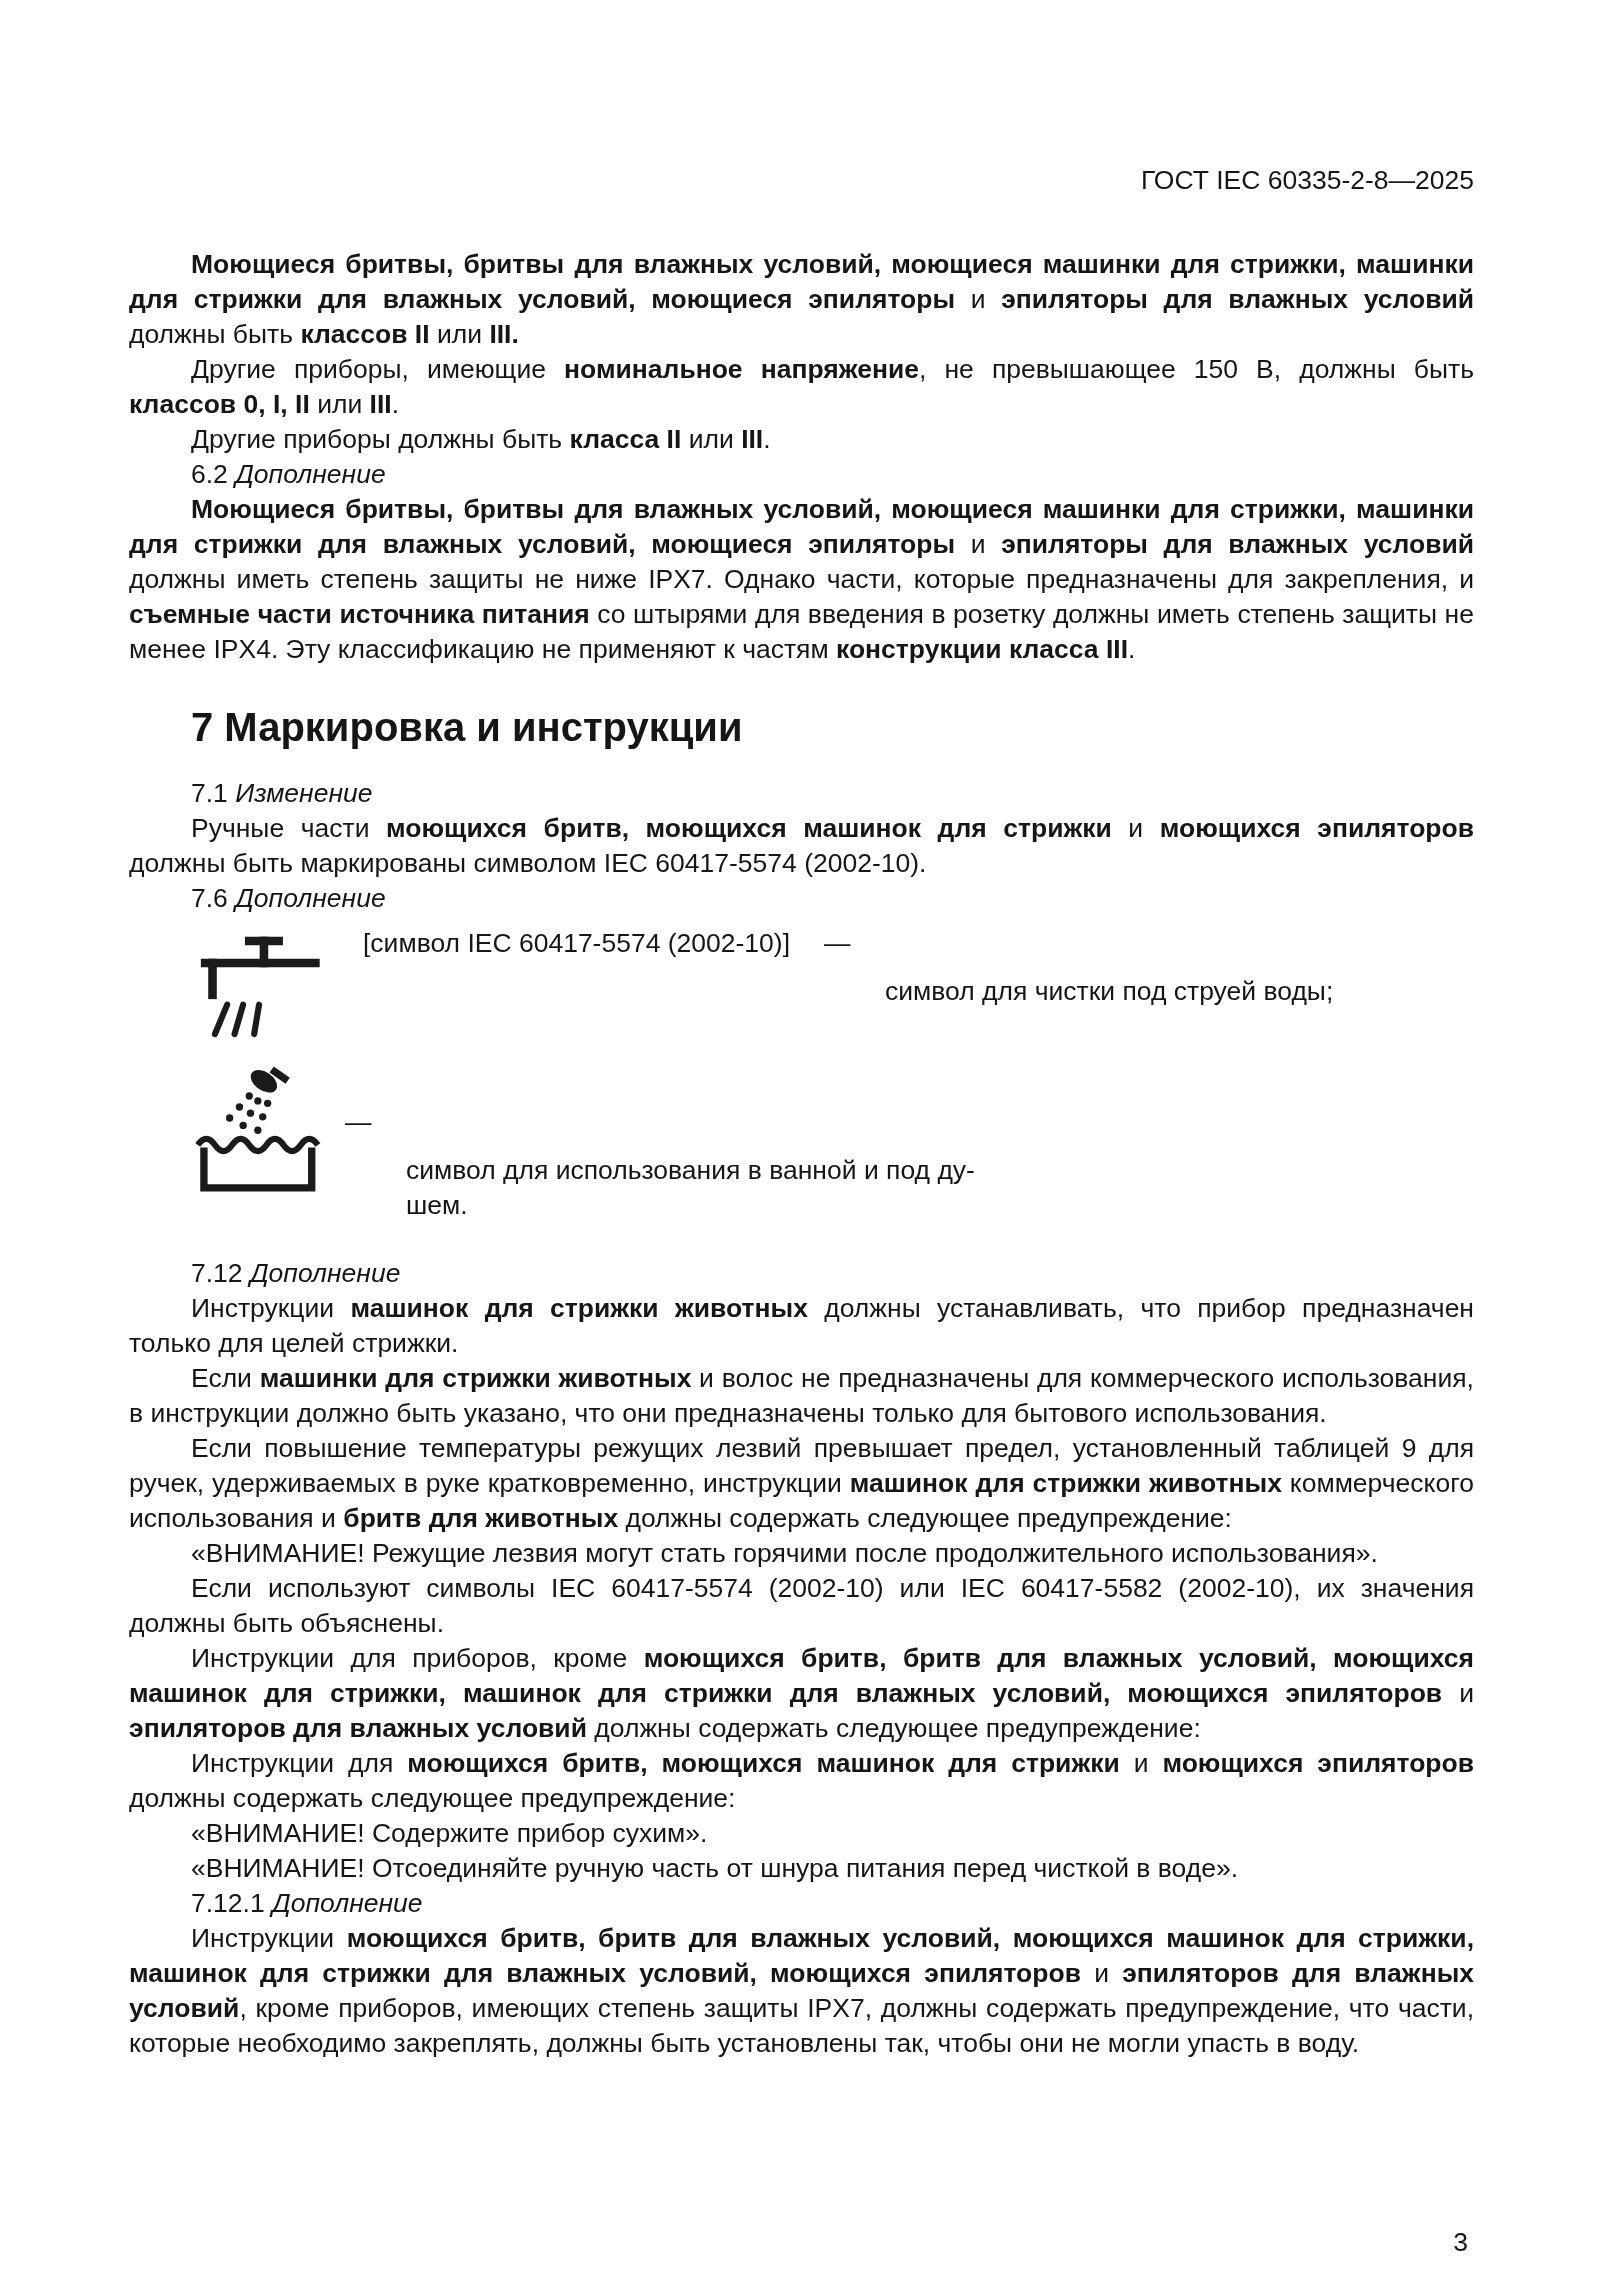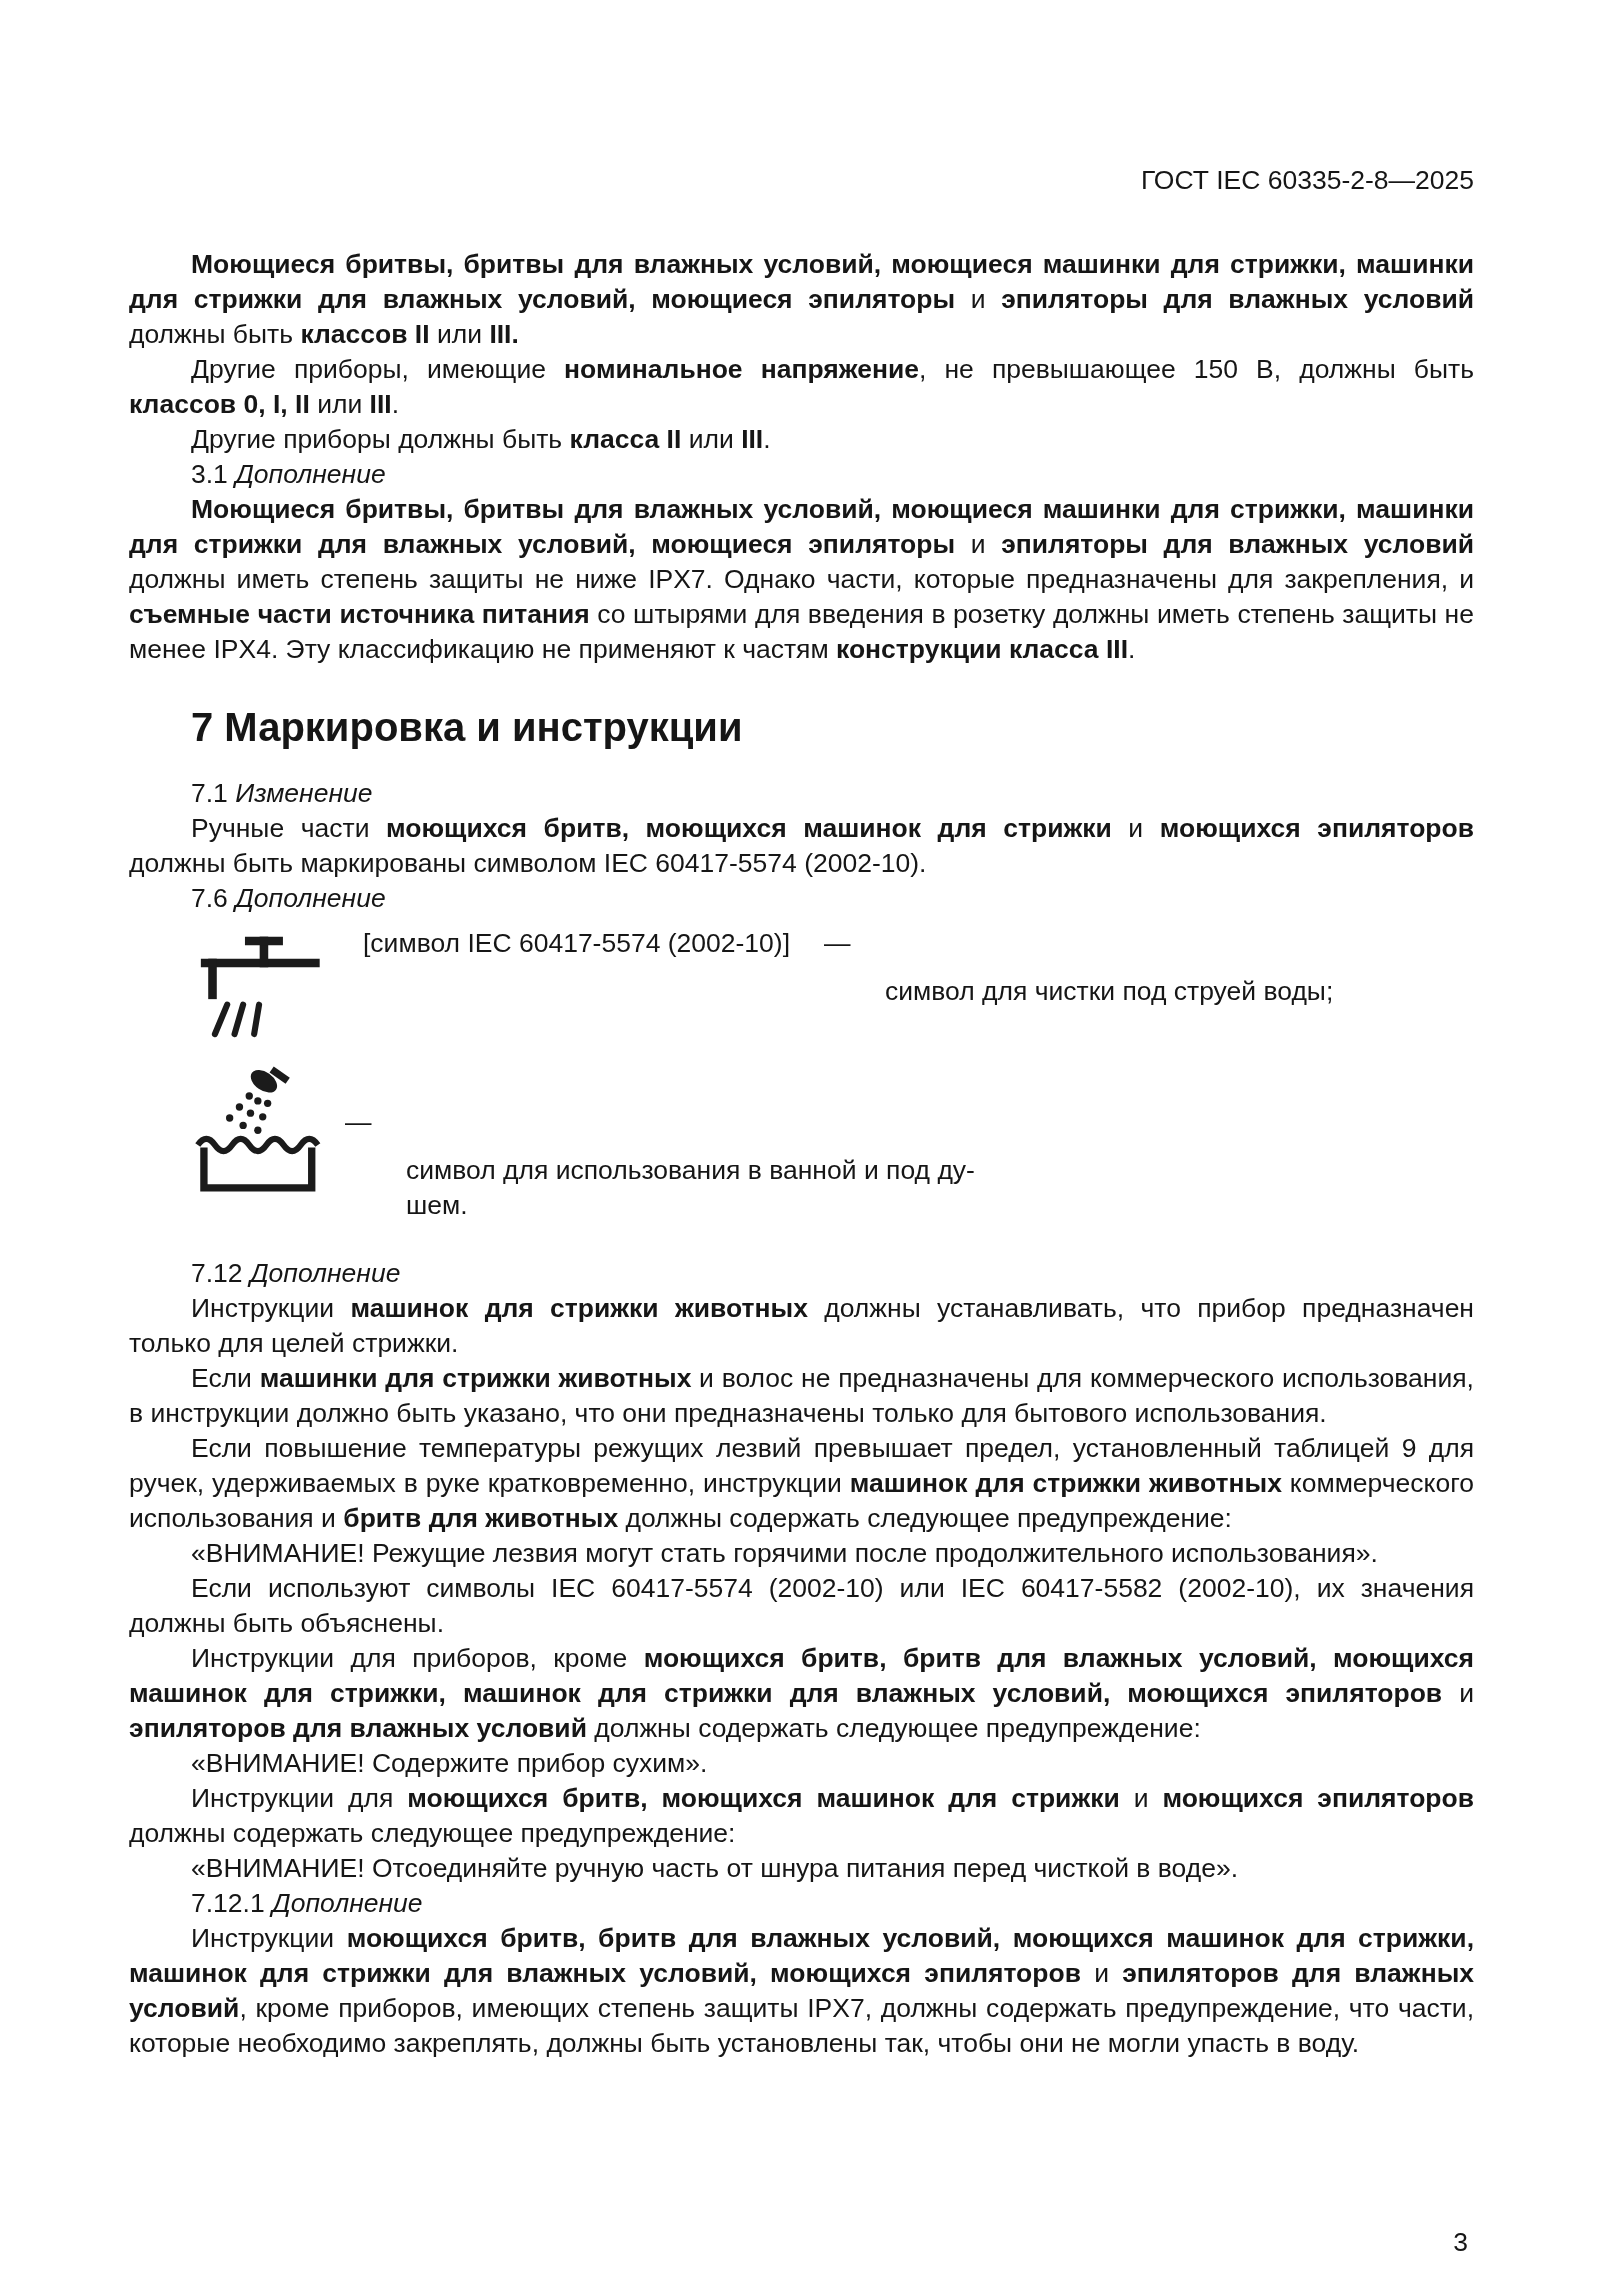--- a/index.html
+++ b/index.html
@@ -67,21 +67,21 @@
 </head>
 <body>
 
 <div class="page">
   <div class="header">ГОСТ IEC 60335-2-8—2025</div>
 
   <div id="doc-blocks" class="doc-body">
       <p class="para"><span class="bold">Моющиеся бритвы, бритвы для влажных условий, моющиеся машинки для стрижки, машинки для стрижки для влажных условий, моющиеся эпиляторы</span><span> и </span><span class="bold">эпиляторы для влажных условий</span><span> должны быть </span><span class="bold">классов II</span><span> или </span><span class="bold">III.</span></p>
       <p class="para"><span>Другие приборы, имеющие </span><span class="bold">номинальное напряжение</span><span>, не превышающее 150 В, должны быть </span><span class="bold">классов 0, I, II</span><span> или </span><span class="bold">III</span><span>.</span></p>
       <p class="para"><span>Другие приборы должны быть </span><span class="bold">класса II</span><span> или </span><span class="bold">III</span><span>.</span></p>
-      <p class="para"><span>3.1 </span><span class="italic">Дополнение</span></p>
+      <p class="para"><span>6.2 </span><span class="italic">Дополнение</span></p>
       <p class="para"><span class="bold">Моющиеся бритвы, бритвы для влажных условий, моющиеся машинки для стрижки, машинки для стрижки для влажных условий, моющиеся эпиляторы</span><span> и </span><span class="bold">эпиляторы для влажных условий</span><span> должны иметь степень защиты не ниже IPX7. Однако части, которые предназначены для закрепления, и </span><span class="bold">съемные части источника питания</span><span> со штырями для введения в розетку должны иметь степень защиты не менее IPX4. Эту классификацию не применяют к частям </span><span class="bold">конструкции класса III</span><span>.</span></p>
       <h2 class="section-heading">7 Маркировка и инструкции</h2>
       <p class="para"><span>7.1 </span><span class="italic">Изменение</span></p>
       <p class="para"><span>Ручные части </span><span class="bold">моющихся бритв, моющихся машинок для стрижки</span><span> и </span><span class="bold">моющихся эпиляторов</span><span> должны быть маркированы символом IEC 60417-5574 (2002-10).</span></p>
       <p class="para"><span>7.6 </span><span class="italic">Дополнение</span></p>
       <div class="symbol-row sym-tap-icon">
         <span class="symbol-icon">
           <svg viewBox="0 0 120 100" width="147" height="123" aria-hidden="true">
             <g stroke="#1b1b1b" stroke-width="7" fill="none" stroke-linecap="square">
               <path d="M14 30 H 104"></path>
@@ -130,22 +130,22 @@
           <span class="desc-line">шем.</span>
         </span>
       </div>
       <p class="para"><span>7.12 </span><span class="italic">Дополнение</span></p>
       <p class="para"><span>Инструкции </span><span class="bold">машинок для стрижки животных</span><span> должны устанавливать, что прибор предназначен только для целей стрижки.</span></p>
       <p class="para"><span>Если </span><span class="bold">машинки для стрижки животных</span><span> и волос не предназначены для коммерческого использования, в инструкции должно быть указано, что они предназначены только для бытового использования.</span></p>
       <p class="para"><span>Если повышение температуры режущих лезвий превышает предел, установленный таблицей 9 для ручек, удерживаемых в руке кратковременно, инструкции </span><span class="bold">машинок для стрижки животных</span><span> коммерческого использования и </span><span class="bold">бритв для животных</span><span> должны содержать следующее предупреждение:</span></p>
       <p class="para"><span>«ВНИМАНИЕ! Режущие лезвия могут стать горячими после продолжительного использования».</span></p>
       <p class="para"><span>Если используют символы IEC 60417-5574 (2002-10) или IEC 60417-5582 (2002-10), их значения должны быть объяснены.</span></p>
       <p class="para"><span>Инструкции для приборов, кроме </span><span class="bold">моющихся бритв, бритв для влажных условий, моющихся машинок для стрижки, машинок для стрижки для влажных условий, моющихся эпиляторов</span><span> и </span><span class="bold">эпиляторов для влажных условий</span><span> должны содержать следующее предупреждение:</span></p>
+      <p class="para"><span>Инструкции для </span><span class="bold">моющихся бритв, моющихся машинок для стрижки</span><span> и </span><span class="bold">моющихся эпиляторов</span><span> должны содержать следующее предупреждение:</span></p>
       <p class="para"><span>«ВНИМАНИЕ! Содержите прибор сухим».</span></p>
-      <p class="para"><span>Инструкции для </span><span class="bold">моющихся бритв, моющихся машинок для стрижки</span><span> и </span><span class="bold">моющихся эпиляторов</span><span> должны содержать следующее предупреждение:</span></p>
       <p class="para"><span>«ВНИМАНИЕ! Отсоединяйте ручную часть от шнура питания перед чисткой в воде».</span></p>
       <p class="para"><span>7.12.1 </span><span class="italic">Дополнение</span></p>
       <p class="para"><span>Инструкции </span><span class="bold">моющихся бритв, бритв для влажных условий, моющихся машинок для стрижки, машинок для стрижки для влажных условий, моющихся эпиляторов</span><span> и </span><span class="bold">эпиляторов для влажных условий</span><span>, кроме приборов, имеющих степень защиты IPX7, должны содержать предупреждение, что части, которые необходимо закреплять, должны быть установлены так, чтобы они не могли упасть в воду.</span></p>
     </div>
 
   <div class="page-number">3</div>
 </div>
 
 
 </body></html>

